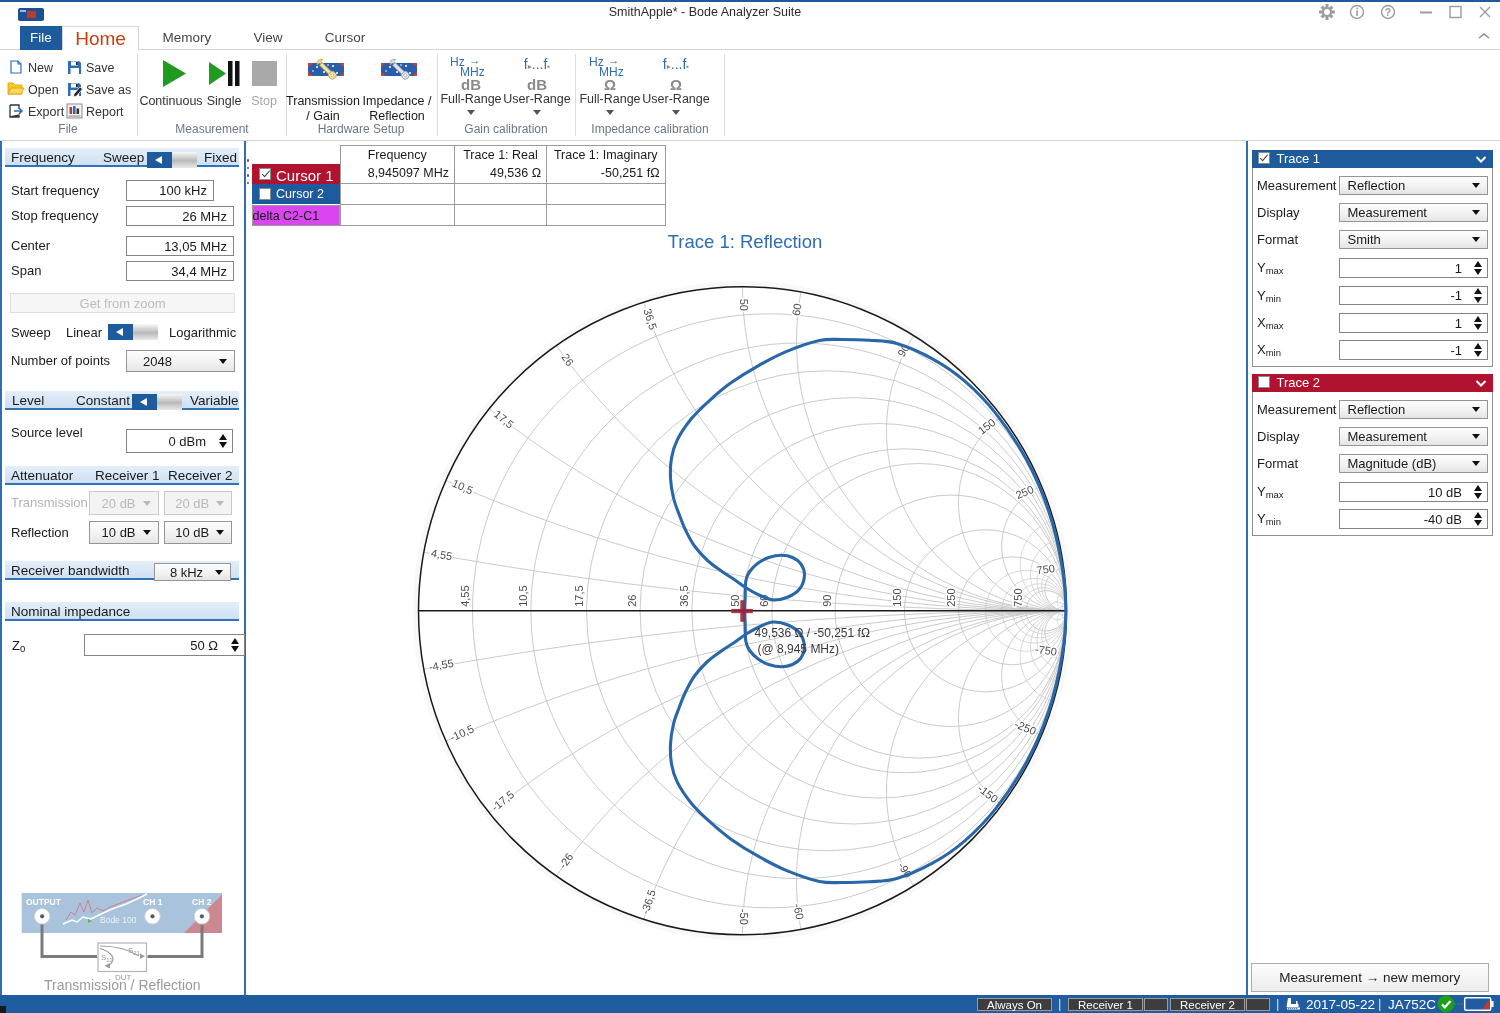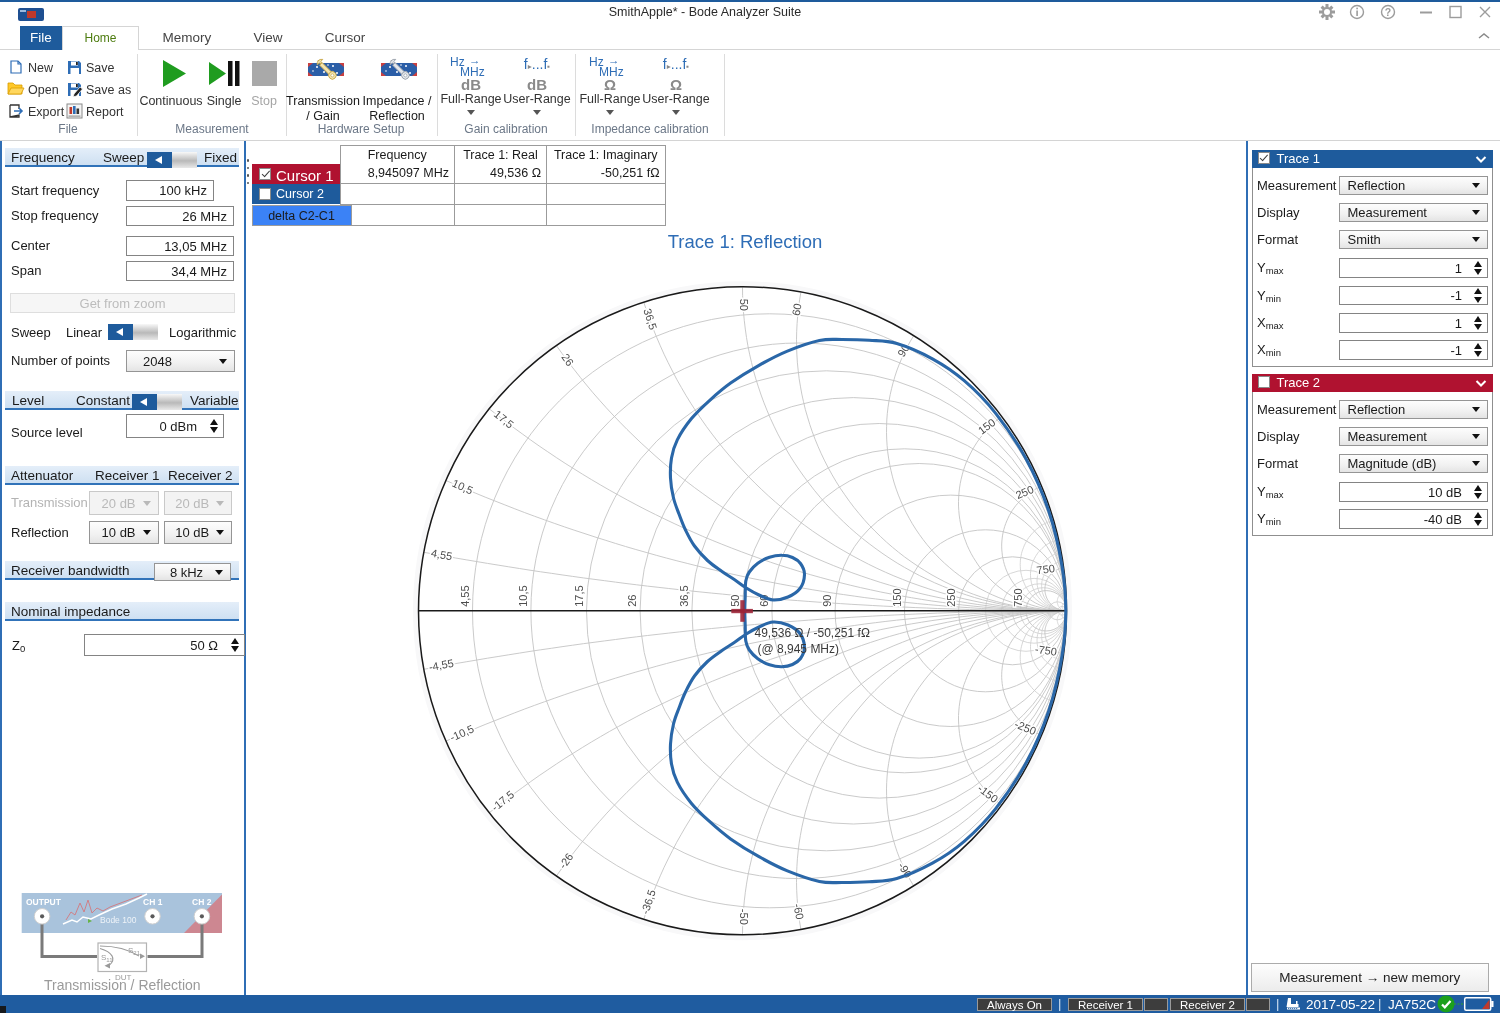--- a/index.html
+++ b/index.html
@@ -55,21 +55,21 @@
       </g>
 <circle cx="15" cy="9" r="3" fill="#fff"></circle>
 <rect x="44.3" y="7.5" width="1.6" height="5.5"></rect>
       <rect x="44.3" y="4.6" width="1.6" height="1.7"></rect>
 </g>
 <text x="76" y="13" font-size="10.5" fill="#9c9c9c" font-weight="bold" text-anchor="middle" font-family="Liberation Sans">?</text>
 </svg>
 <div class="abs" style="left:0;top:25px;width:1500px;height:25px;background:#fff"></div>
 <div class="abs" style="left:0;top:49px;width:1500px;height:1px;background:#d5d5d5"></div>
 <div class="abs" style="left:20px;top:26px;width:42px;height:24px;background:#1e5b9c;color:#fff;font-size:13.5px;text-align:center;line-height:24px">File</div>
-<div class="abs" style="left:62px;top:26px;width:77px;height:25px;background:#fff;border:1px solid #d5d5d5;border-bottom:none;color:#4d7c0f;font-size:12px;text-align:center;line-height:23px">Home</div>
+<div class="abs" style="left:62px;top:26px;width:77px;height:25px;background:#fff;border:1px solid #d5d5d5;border-bottom:none;color:#c2410c;font-size:19px;text-align:center;line-height:23px">Home</div>
 <div class="abs" style="left:150px;top:26px;width:74px;height:24px;color:#454545;font-size:13.5px;text-align:center;line-height:24px">Memory</div>
 <div class="abs" style="left:238px;top:26px;width:60px;height:24px;color:#454545;font-size:13.5px;text-align:center;line-height:24px">View</div>
 <div class="abs" style="left:312px;top:26px;width:66px;height:24px;color:#454545;font-size:13.5px;text-align:center;line-height:24px">Cursor</div>
 <svg class="abs" style="left:1476px;top:31px" width="16" height="12" viewBox="0 0 16 12">
     <path d="M3,7 L8,3 L13,7" fill="none" stroke="#8a8a8a" stroke-width="1.5"></path>
   </svg>
 <div class="abs" style="left:0;top:50px;width:1500px;height:91px;background:#fff;border-bottom:1px solid #d4d4d4"></div>
 <div class="abs" style="left:137px;top:54px;width:1px;height:82px;background:#dcdcdc"></div>
 <div class="abs" style="left:286px;top:54px;width:1px;height:82px;background:#dcdcdc"></div>
 <div class="abs" style="left:437px;top:54px;width:1px;height:82px;background:#dcdcdc"></div>
@@ -235,21 +235,21 @@
     <span style="left:71px">Constant</span>
     <span style="left:185px">Variable</span>
   </div>
 <div class="tgl" style="left:131.5px;top:394px">
     <div class="b">
       <div class="a"></div>
     </div>
     <div class="g"></div>
   </div>
 <div class="lbl" style="left:11px;top:425px">Source level</div>
-<div class="inp" style="left:126px;top:414px;width:98px;height:23.5px">
+<div class="inp" style="left:126px;top:429px;width:107px;height:23.5px">
     <span class="v" style="right:26px">0 dBm</span>
     <span class="spin"></span>
   </div>
 <div class="hdr" style="top:465.5px">
     <span style="left:6px">Attenuator</span>
     <span style="left:90px">Receiver 1</span>
     <span style="left:163px">Receiver 2</span>
   </div>
 <div class="lbl" style="left:11px;top:495px;color:#b3b3b3">Transmission</div>
 <div class="dd dis" style="left:89px;top:490.5px;width:70px;height:24px">
@@ -342,21 +342,21 @@
 <div class="abs" style="left:454px;top:204.5px;width:92px;height:21.5px;border:1px solid #9b9b9b;border-right:none;border-top:none;background:#fff;font-size:12.5px;text-align:right;padding-right:5px;line-height:20.5px"></div>
 <div class="abs" style="left:546px;top:204.5px;width:118.5px;height:21.5px;border:1px solid #9b9b9b;border-right:none;border-top:none;background:#fff;font-size:12.5px;text-align:right;padding-right:5px;line-height:20.5px"></div>
 <div class="abs" style="left:252px;top:163.5px;width:87.5px;height:20.2px;background:#b01230;color:#fff;font-size:15px">
     <span class="cb chk" style="left:7px;top:4px;width:12px;height:12px"></span>
     <span style="position:absolute;left:24px;top:3px">Cursor 1</span>
   </div>
 <div class="abs" style="left:252px;top:184.2px;width:87.5px;height:19.8px;background:#1e5b9c;color:#fff;font-size:12.5px">
     <span class="cb" style="left:7px;top:3.5px;width:12px;height:12px"></span>
     <span style="position:absolute;left:24px;top:2.5px">Cursor 2</span>
   </div>
-<div class="abs" style="left:251.5px;top:204.5px;width:100px;height:21.5px;border:1px solid #9b9b9b;background:#3b82f6;font-size:12.5px;text-align:center;line-height:20px">delta C2-C1</div>
+<div class="abs" style="left:251.5px;top:204.5px;width:88px;height:21.5px;border:1px solid #9b9b9b;background:#d946ef;font-size:12.5px;text-align:left;line-height:20px">delta C2-C1</div>
 <div class="abs" style="left:595px;top:231px;width:300px;text-align:center;font-size:18.5px;color:#2e6db6">Trace 1: Reflection</div>
 <svg width="1004" height="851" viewBox="0 0 1004 851" style="position:absolute;left:246px;top:144px">
 <clipPath id="rimclip">
       <circle cx="496.5" cy="466.8" r="323.6"></circle>
     </clipPath>
 <circle cx="496.5" cy="466.8" r="327.0" fill="none" stroke="#f8f8f9" stroke-width="5"></circle>
 <g fill="none" stroke="#c4c4c4" stroke-width="0.9" clip-path="url(#rimclip)">
 <circle cx="523.5" cy="466.8" r="297.0"></circle>
 <circle cx="552.7" cy="466.8" r="267.8"></circle>
 <circle cx="580.5" cy="466.8" r="240.0"></circle>

